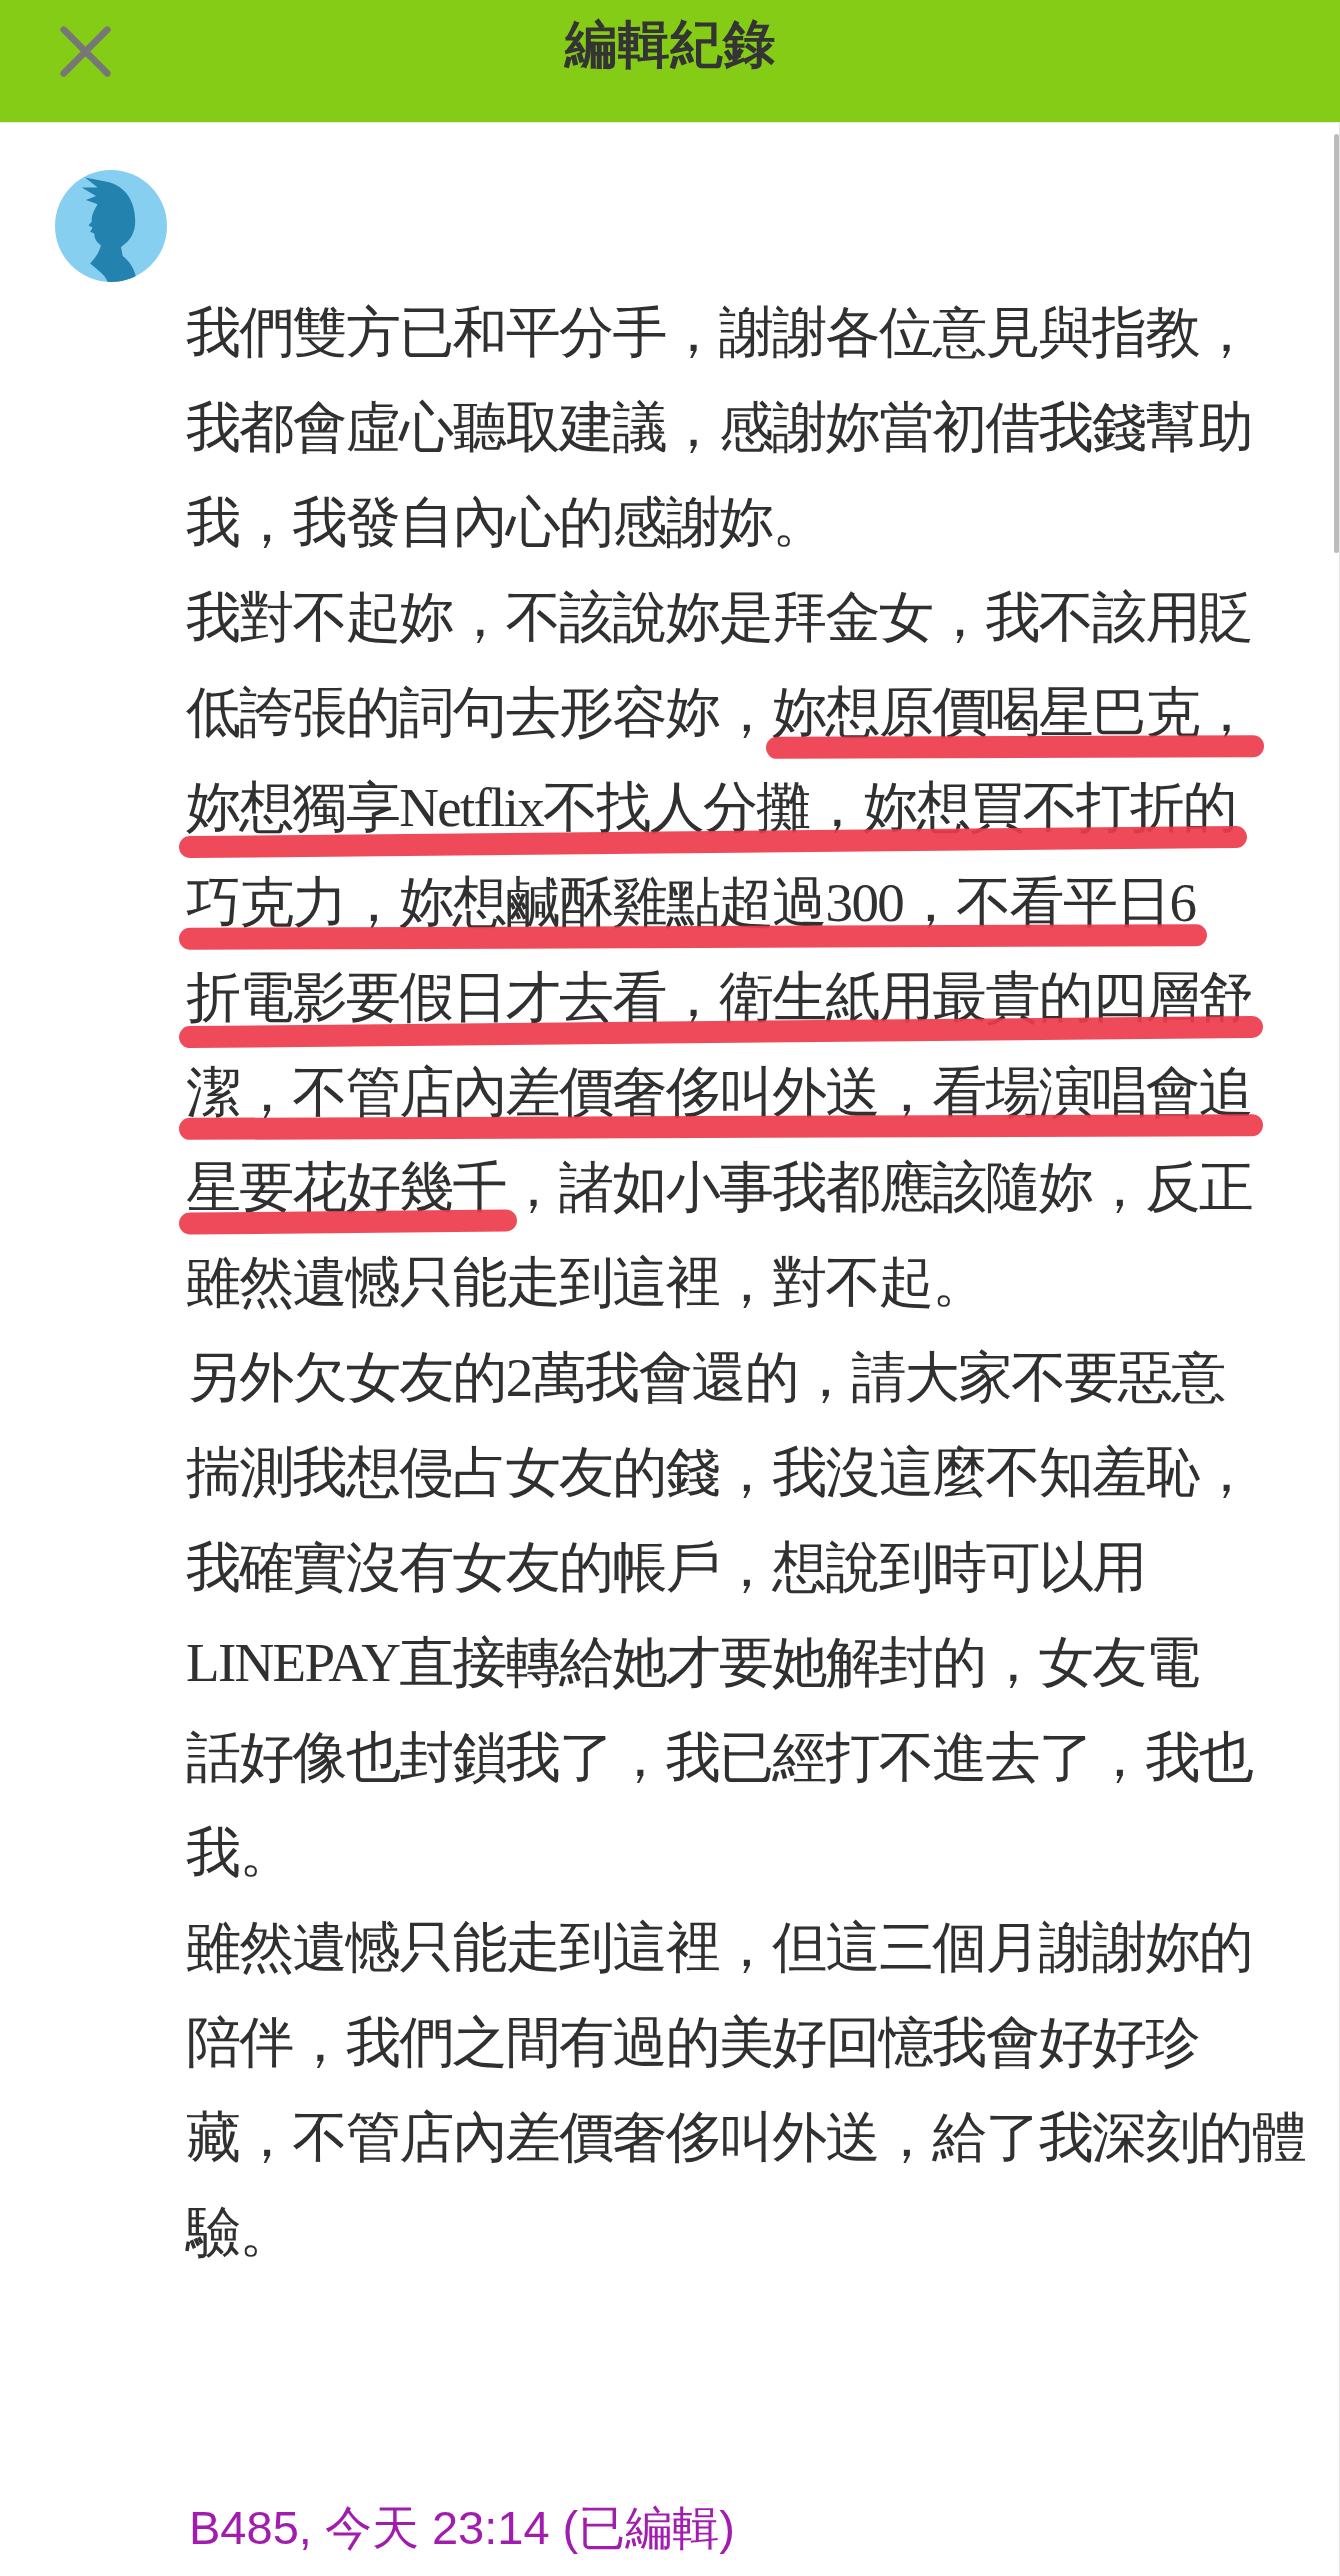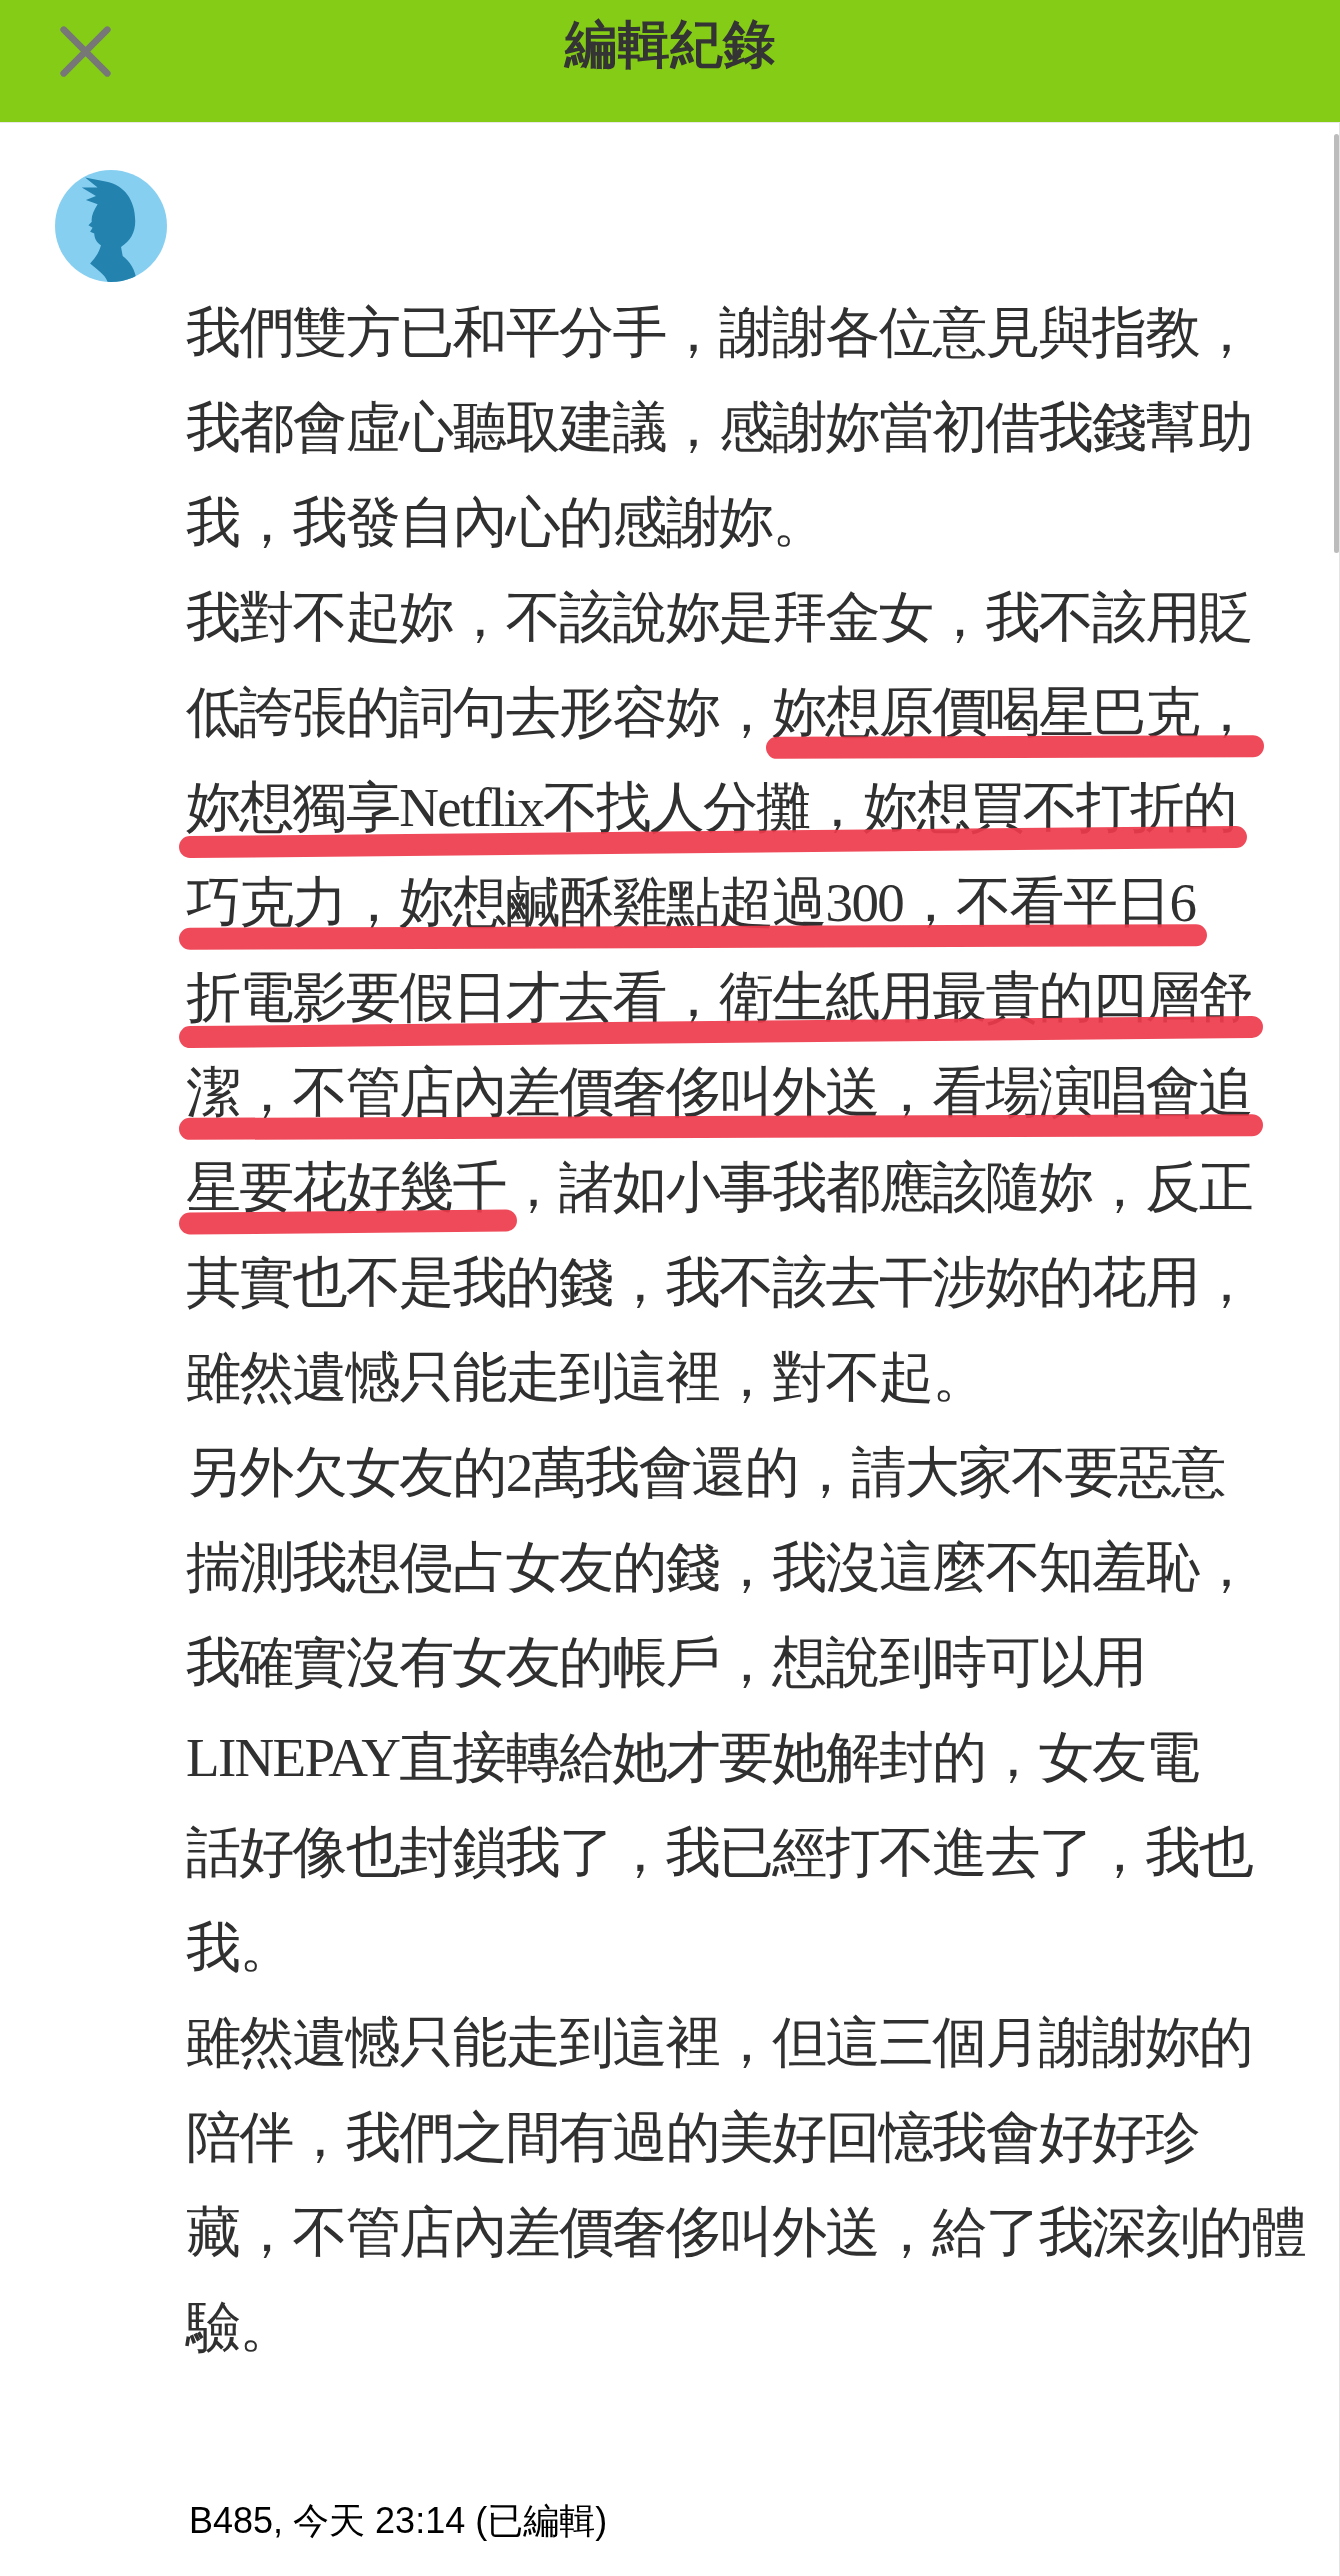--- a/index.html
+++ b/index.html
@@ -41,21 +41,21 @@
   .marker::after{
     content:"";position:absolute;left:-6.7px;right:-11.7px;bottom:1.7px;height:22px;
     background:#ee3b4b;border-radius:11.7px;opacity:.92;
     transform:rotate(-0.45deg);
   }
   .line:nth-child(odd) .marker::after{transform:rotate(-0.2deg);}
   .line:nth-child(even) .marker::after{transform:rotate(-0.55deg);}
   
   .post-meta{
     position:absolute;left:189px;top:2497px;
-    font-size:36px;color:#000000;letter-spacing:0;
+    font-size:47px;color:#a21caf;letter-spacing:0;
     white-space:nowrap;
   }
   
   .scroll-indicator{
     position:absolute;right:1.7px;top:134px;width:5px;height:419px;
     background:#bcbcbc;border-radius:2.5px;
   }
   .screen-right-edge{
     position:absolute;right:0;top:0;width:1.7px;height:2576px;background:#e3e3e3;
   }
@@ -101,21 +101,20 @@
     <div class="line"><span class="seg">我們雙方已和平分手，謝謝各位意見與指教，</span></div>
     <div class="line"><span class="seg">我都會虛心聽取建議，感謝妳當初借我錢幫助</span></div>
     <div class="line"><span class="seg">我，我發自內心的感謝妳。</span></div>
     <div class="line"><span class="seg">我對不起妳，不該說妳是拜金女，我不該用貶</span></div>
     <div class="line"><span class="seg">低誇張的詞句去形容妳，</span><span class="seg marker">妳想原價喝星巴克，</span></div>
     <div class="line"><span class="seg marker">妳想獨享Netflix不找人分攤，妳想買不打折的</span></div>
     <div class="line"><span class="seg marker">巧克力，妳想鹹酥雞點超過300，不看平日6</span></div>
     <div class="line"><span class="seg marker">折電影要假日才去看，衛生紙用最貴的四層舒</span></div>
     <div class="line"><span class="seg marker">潔，不管店內差價奢侈叫外送，看場演唱會追</span></div>
     <div class="line"><span class="seg marker">星要花好幾千</span><span class="seg">，諸如小事我都應該隨妳，反正</span></div>
-    <div class="line"><span class="seg">其實也不是我的錢，我不該去干涉妳的花用，</span></div>
     <div class="line"><span class="seg">雖然遺憾只能走到這裡，對不起。</span></div>
     <div class="line"><span class="seg">另外欠女友的2萬我會還的，請大家不要惡意</span></div>
     <div class="line"><span class="seg">揣測我想侵占女友的錢，我沒這麼不知羞恥，</span></div>
     <div class="line"><span class="seg">我確實沒有女友的帳戶，想說到時可以用</span></div>
     <div class="line"><span class="seg">LINEPAY直接轉給她才要她解封的，女友電</span></div>
     <div class="line"><span class="seg">話好像也封鎖我了，我已經打不進去了，我也</span></div>
     <div class="line"><span class="seg">我。</span></div>
     <div class="line"><span class="seg">雖然遺憾只能走到這裡，但這三個月謝謝妳的</span></div>
     <div class="line"><span class="seg">陪伴，我們之間有過的美好回憶我會好好珍</span></div>
     <div class="line"><span class="seg">藏，不管店內差價奢侈叫外送，給了我深刻的體</span></div>

